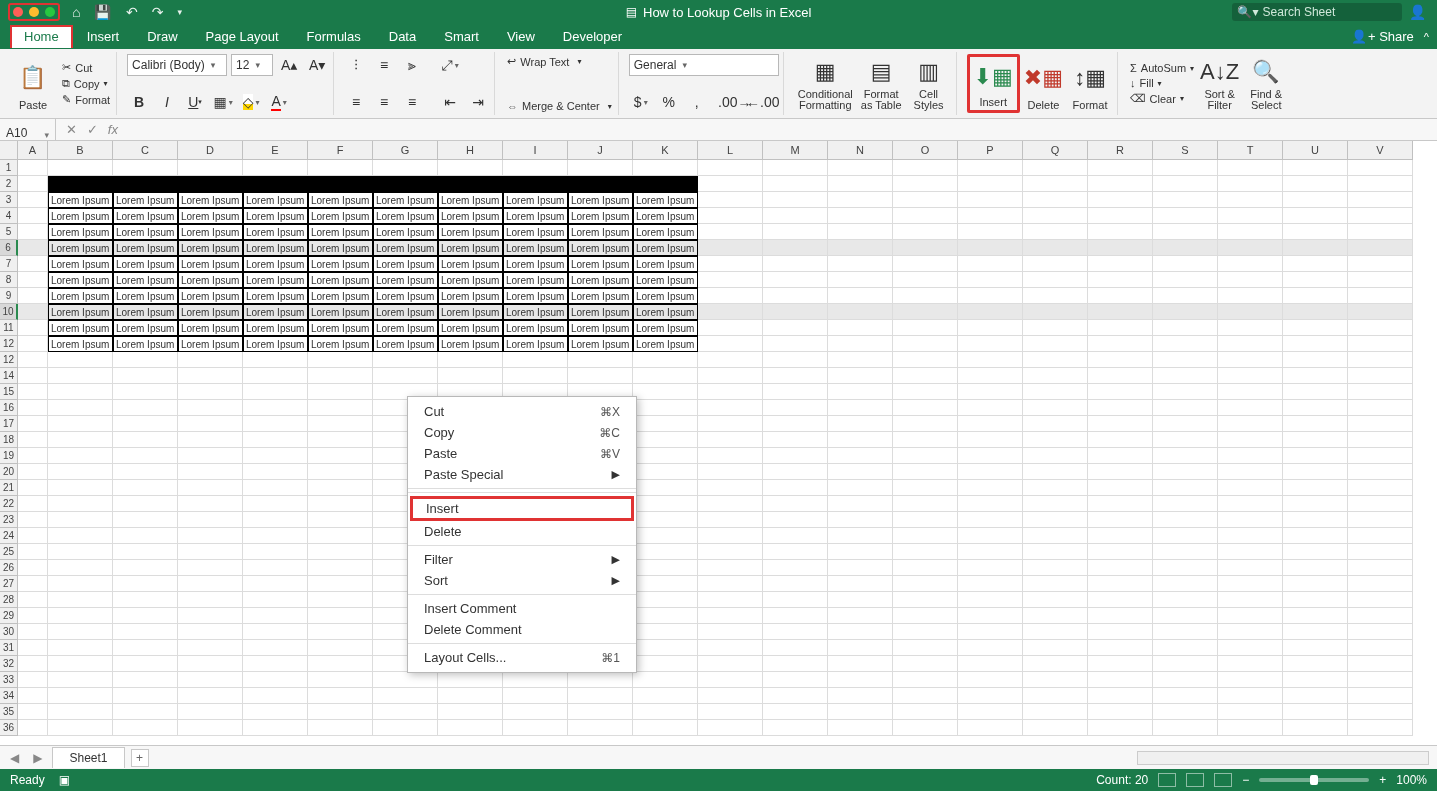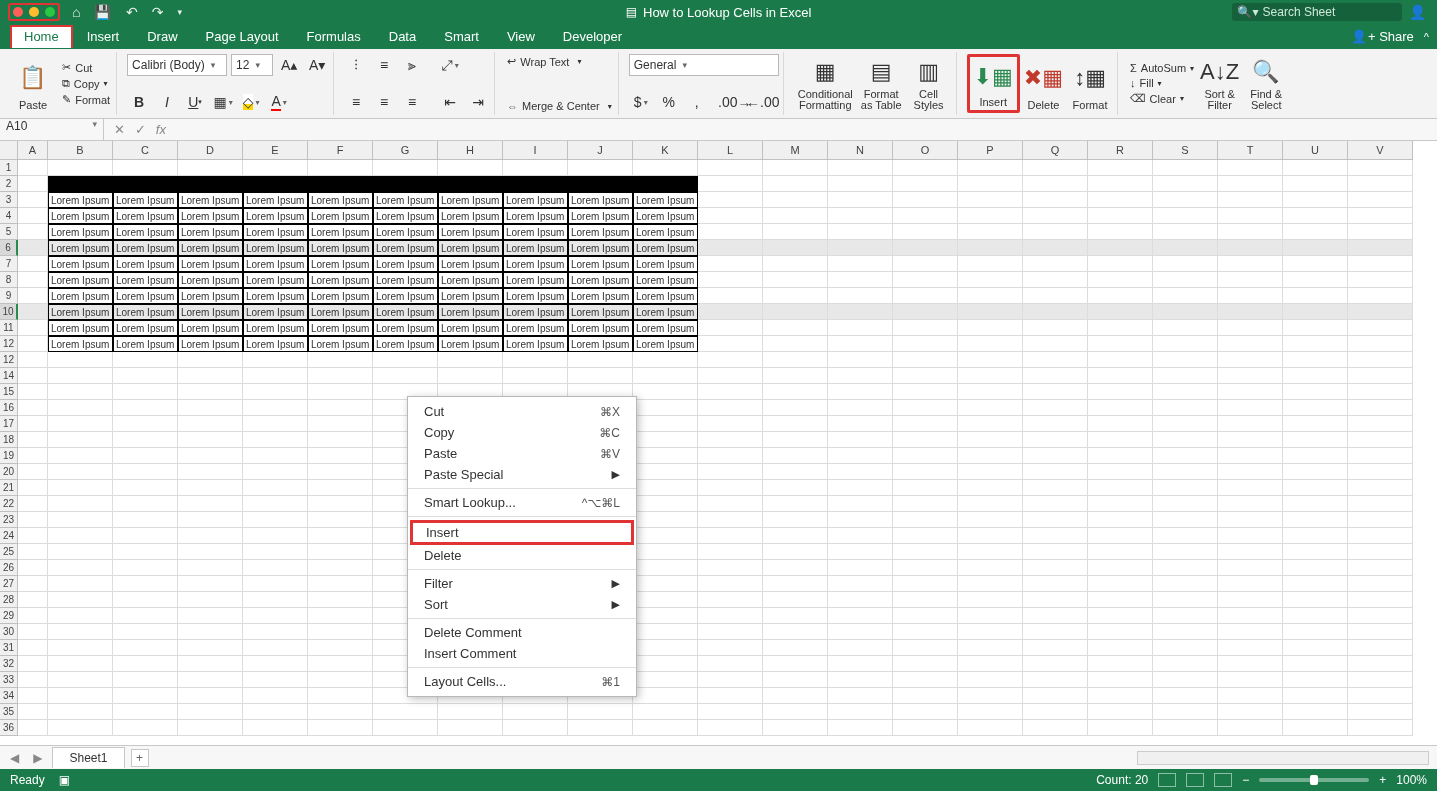--- a/index.html
+++ b/index.html
@@ -33,21 +33,21 @@
 .row{display:flex;align-items:center;gap:4px}
 .combo{height:22px;border:1px solid #b8b8b8;background:#fff;display:flex;align-items:center;padding:0 4px;gap:6px;font-size:12px}
 .combo .drop{font-size:9px;color:#666}
 .iconbtn{width:24px;height:22px;display:flex;align-items:center;justify-content:center;font-size:14px;cursor:default;border:1px solid transparent}
 .splitic{display:flex;align-items:center}
 .splitic .drop{font-size:8px;margin-left:2px;color:#666}
 .bigbtn.highlight{border:3px solid #e03333;border-radius:2px}
 
 
 .fbar{height:22px;border-bottom:1px solid #c8c8c8;display:flex;align-items:center;background:#f7f7f7}
-.namebox{width:104px;height:100%;border-right:1px solid #c8c8c8;display:flex;align-items:flex-start;padding:0 6px;gap:4px;font-size:12px;justify-content:space-between}
+.namebox{width:56px;height:100%;border-right:1px solid #c8c8c8;display:flex;align-items:flex-end;padding:0 6px;gap:4px;font-size:12px;justify-content:space-between}
 .namebox .drop{font-size:9px;color:#777}
 .fxarea{display:flex;align-items:center;height:100%;gap:10px;padding-left:10px;color:#888;font-size:13px}
 
 
 .gridwrap{height:604px;overflow:hidden;position:relative}
 .corner{width:18px;height:19px;background:#f0f0f0;border-right:1px solid #c0c0c0;border-bottom:1px solid #c0c0c0;position:absolute;top:0;left:0;z-index:3}
 .colheads{position:absolute;top:0;left:18px;height:19px;display:flex;z-index:2;background:#f0f0f0}
 .colhead{height:19px;border-right:1px solid #c0c0c0;border-bottom:1px solid #c0c0c0;display:flex;align-items:center;justify-content:center;font-size:11px;color:#444;background:#f0f0f0}
 .rowheads{position:absolute;top:19px;left:0;width:18px;z-index:2}
 .rowhead{height:16px;border-right:1px solid #c0c0c0;border-bottom:1px solid #c0c0c0;display:flex;align-items:center;justify-content:center;font-size:10px;color:#444;background:#f0f0f0}
@@ -1254,46 +1254,42 @@
       </div>
       <div class="ctxitem">
         <span>Paste</span>
         <span class="shortcut">⌘V</span>
       </div>
       <div class="ctxitem">
         <span>Paste Special</span>
         <span class="subarrow">▶</span>
       </div>
       <div class="ctxsep"></div>
-      <div class="ctxitem">
-        <span>Smart Lookup...</span>
-        <span class="shortcut">^⌥⌘L</span>
-      </div>
       <div class="ctxsep"></div>
       <div class="ctxitem highlight">
         <span>Insert</span>
       </div>
       <div class="ctxitem">
         <span>Delete</span>
       </div>
       <div class="ctxsep"></div>
       <div class="ctxitem">
         <span>Filter</span>
         <span class="subarrow">▶</span>
       </div>
       <div class="ctxitem">
         <span>Sort</span>
         <span class="subarrow">▶</span>
       </div>
       <div class="ctxsep"></div>
       <div class="ctxitem">
+        <span>Insert Comment</span>
+      </div>
+      <div class="ctxitem">
         <span>Delete Comment</span>
-      </div>
-      <div class="ctxitem">
-        <span>Insert Comment</span>
       </div>
       <div class="ctxsep"></div>
       <div class="ctxitem">
         <span>Layout Cells...</span>
         <span class="shortcut">⌘1</span>
       </div>
     </div>
 </div>
 
 <div class="sheettabs">

